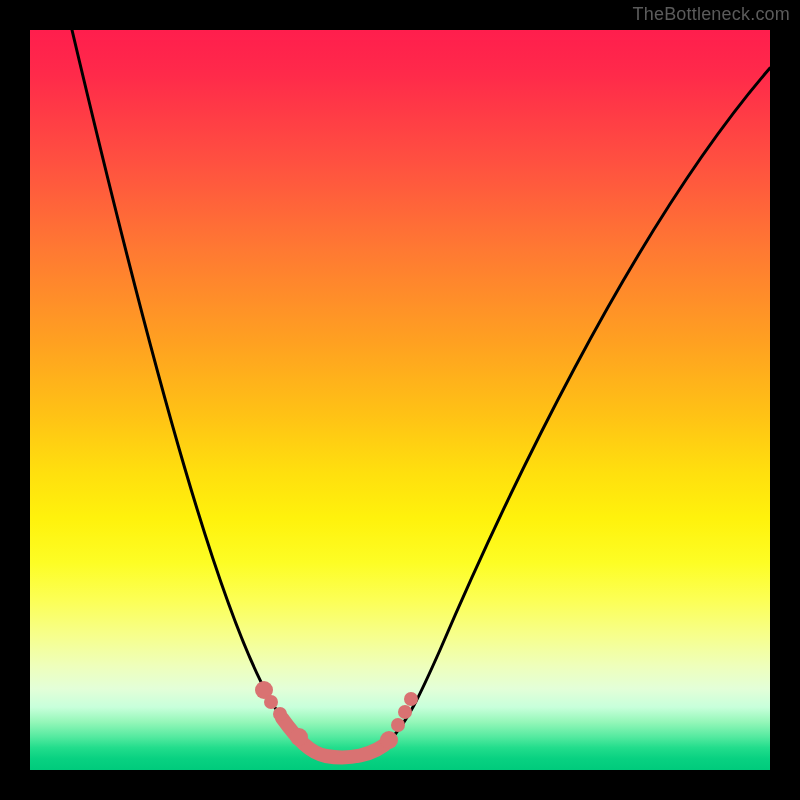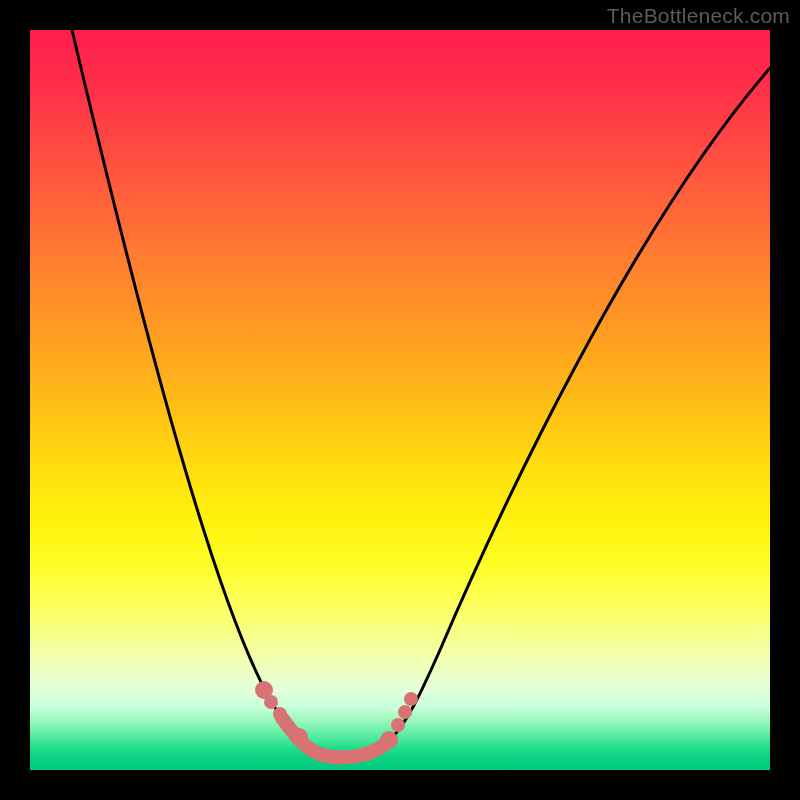--- a/index.html
+++ b/index.html
@@ -45,21 +45,21 @@
       #22dd8c 97%,
       #08d181 98.5%,
       #00cb7c 100%
     );
   }
   .watermark {
     position: absolute;
     top: 4px;
     right: 10px;
     color: #5b5b5b;
-    font-size: 21px;
+    font-size: 18px;
     font-weight: 400;
     letter-spacing: 0.2px;
     user-select: none;
   }
   svg.curve-layer {
     position: absolute;
     left: 0;
     top: 0;
     width: 740px;
     height: 740px;

